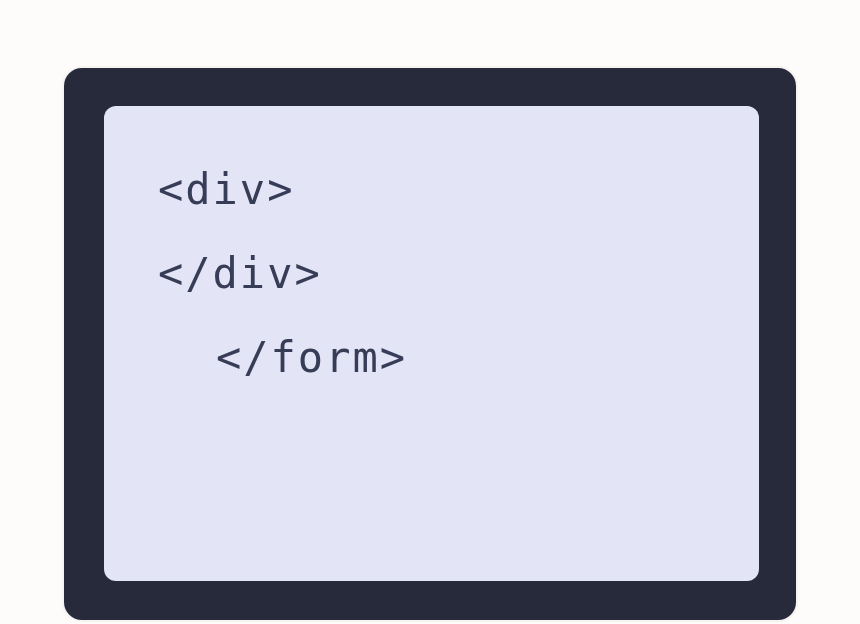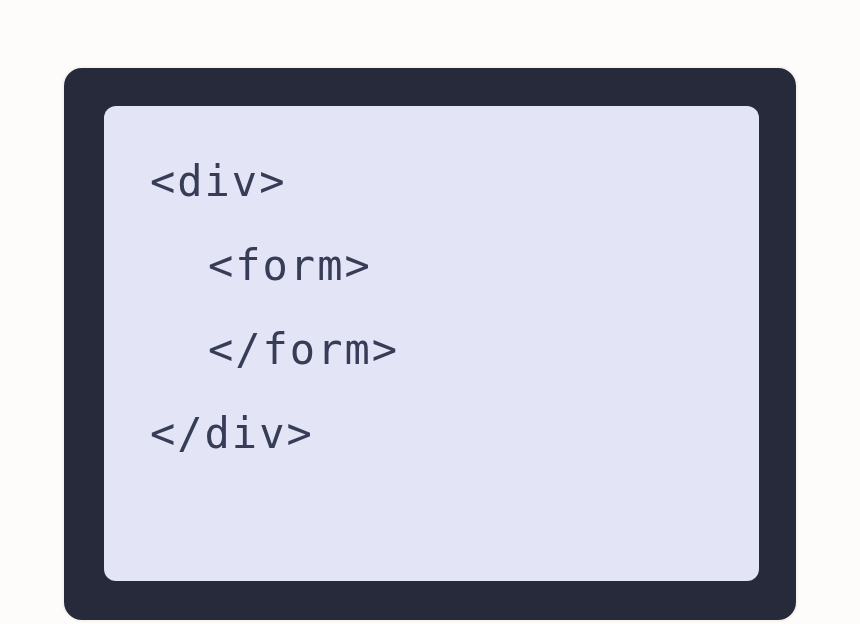--- a/index.html
+++ b/index.html
@@ -36,36 +36,36 @@
     position: absolute;
     left: 40px;
     top: 38px;
     width: 655px;
     height: 475px;
     background: var(--panel);
     border-radius: 12px;
     overflow: hidden;
   }
   .code {
-    margin: 4px;
+    margin: 12px;
     padding: 30px 20px 0 42px;
     font-family: "DejaVu Sans Mono", monospace;
     font-size: 42px;
     line-height: 84px;
     letter-spacing: 2px;
     color: var(--text);
     white-space: pre;
   }
   .code-line {
     height: 84px;
   }
   .code-line.indent {
     padding-left: 58px;
   }
 </style>
 </head>
 <body>
 
 <div class="frame">
   <div class="panel">
-    <pre class="code"><div class="code-line">&lt;div&gt;</div><div class="code-line indent">&lt;form&gt;</div><div class="code-line indent">&lt;/form&gt;</div><div class="code-line">&lt;/div&gt;</div></pre>
+    <pre class="code"><div class="code-line">&lt;div&gt;</div><div class="code-line">&lt;/div&gt;</div><div class="code-line indent">&lt;/form&gt;</div></pre>
   </div>
 </div>
 
 </body></html>

